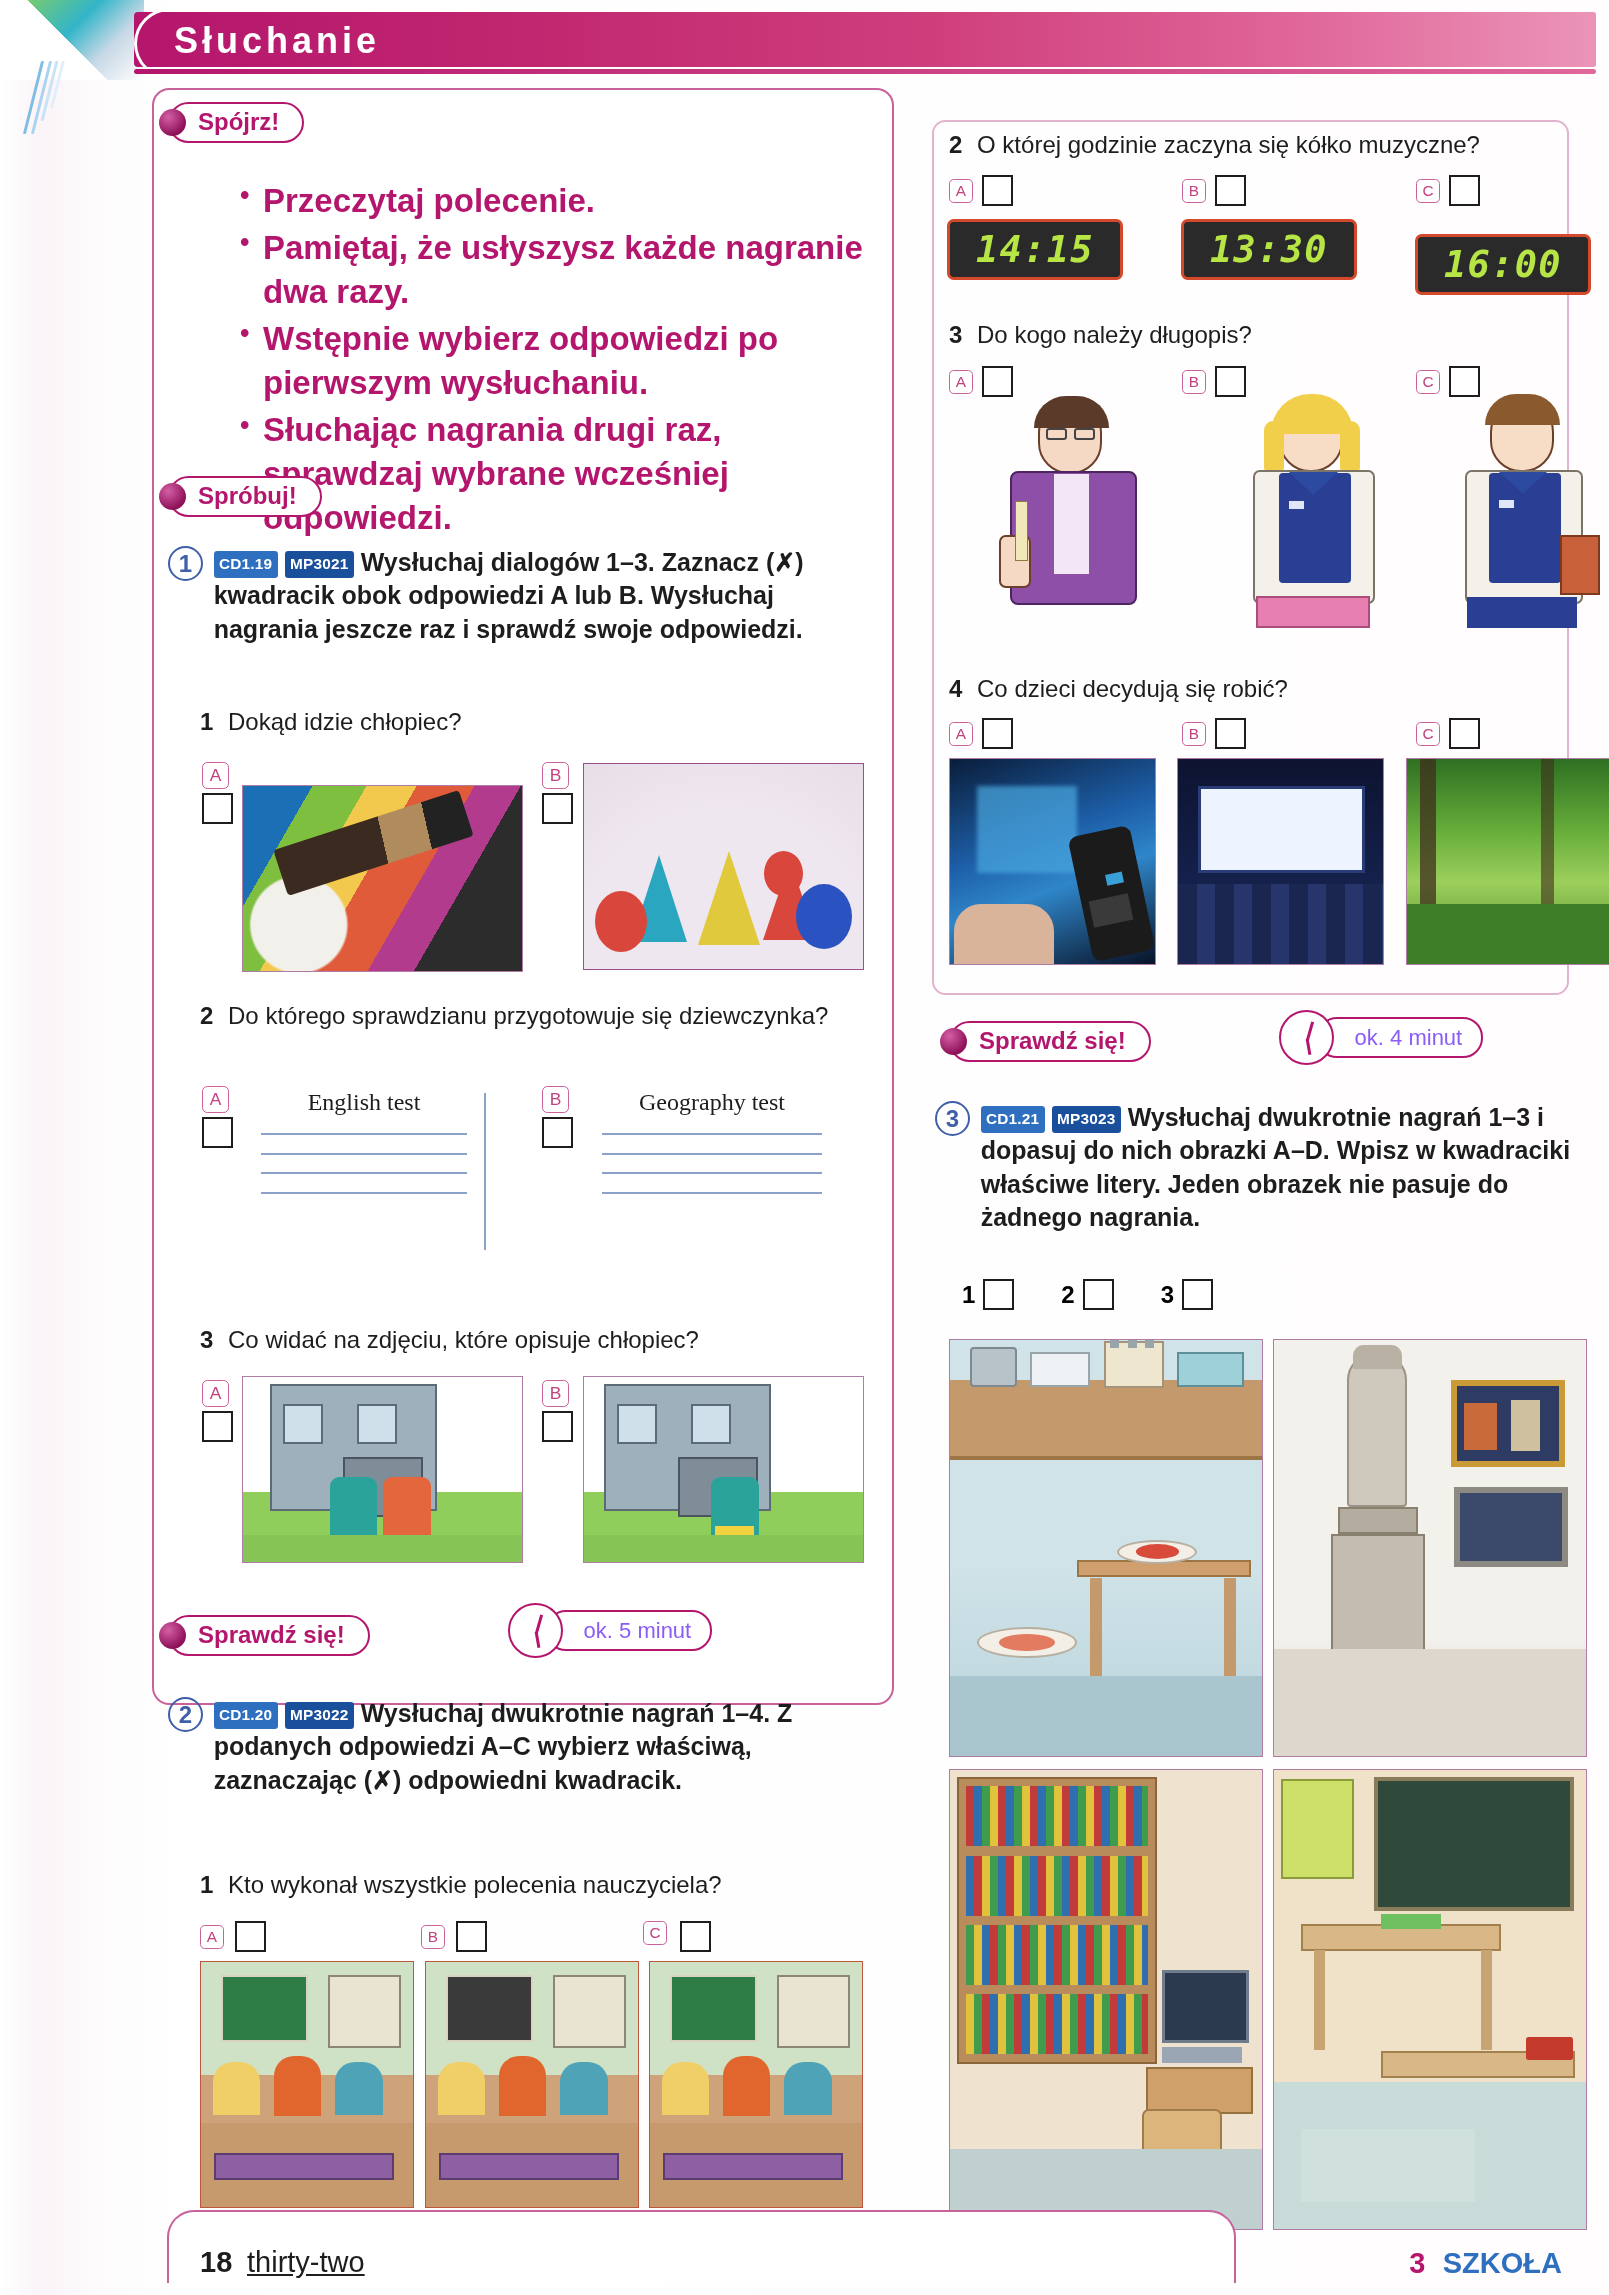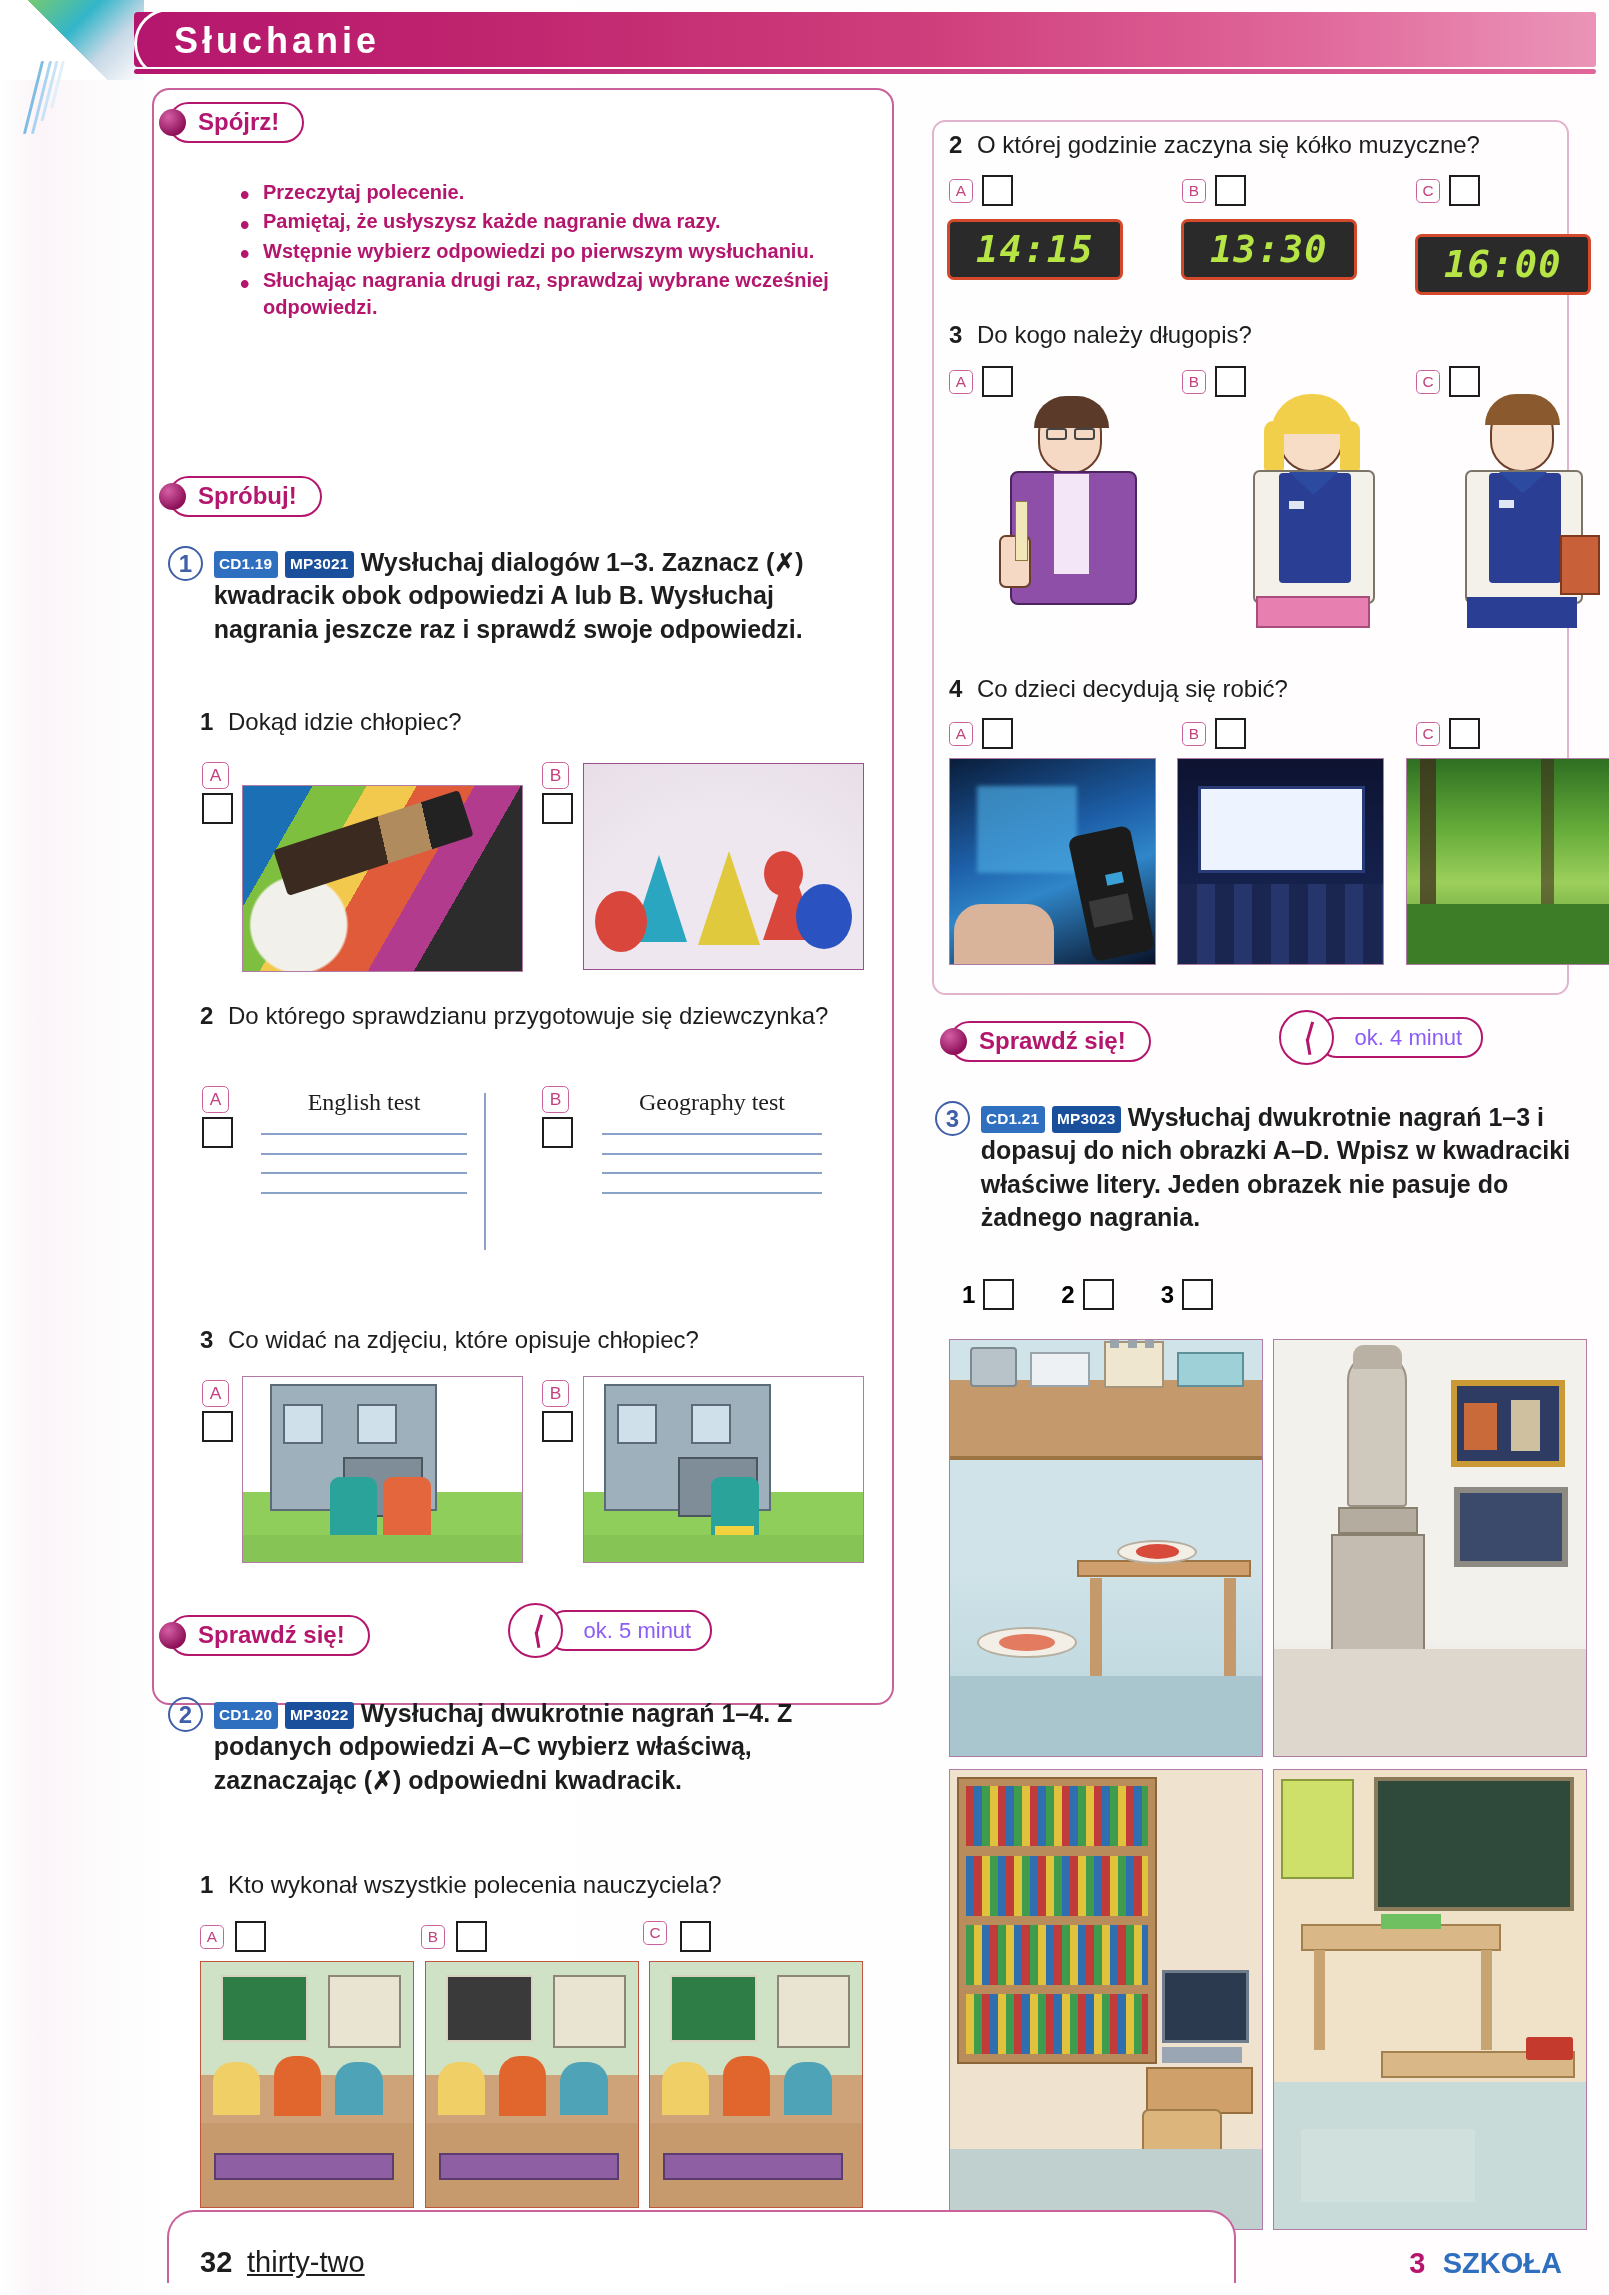--- a/index.html
+++ b/index.html
@@ -66,21 +66,21 @@
   }
   .pill .dot {
     width:27px; height:27px; border-radius:50%;
     background: radial-gradient(circle at 35% 30%, #d45fa5, #8e1159 70%);
     flex:none; margin-left:-23px;
   }
   .pill .txt { color:#b4166d; font-size:24px; font-weight:700; }
 
   .bullets { position:absolute; left:200px; top:168px; width:668px; }
   .bullets li {
-    color:#b4166d; font-weight:700; font-size:20px; line-height:1.34;
+    color:#b4166d; font-weight:700; font-size:33px; line-height:1.34;
     margin-bottom:2.7px; list-style:none; position:relative; padding-left:23px;
   }
   .bullets li:before{
     content:"•"; position:absolute; left:0; top:-1.3px; color:#b4166d; font-size:27px;
   }
 
   
   .tasknum {
     width:35px; height:35px; border:2px solid #3f5fa8; border-radius:50%;
     color:#3f5fa8; font-size:24px; font-weight:700;
@@ -638,21 +638,21 @@
       <div style="position:absolute;left:207px;top:180px;width:10.7px;height:100px;background:#c9a473;"></div>
       <div style="position:absolute;left:107px;top:281px;width:194px;height:27px;background:#d9b787;border:2px solid #a2814f;"></div>
       <div style="position:absolute;right:13.4px;top:267px;width:47px;height:23px;background:#c43b2e;border-radius:2.7px;"></div>
       <div style="position:absolute;left:0;bottom:0;width:100%;height:147px;background:#c9dbd8;"></div>
       <div style="position:absolute;left:27px;bottom:27px;width:174px;height:73px;background:#cfe0dd;"></div>
     </div>
   </div>
 
   <div class="footer-bar"></div>
   <div class="pageno">
-    <span style="font-weight:700;">32</span>
+    <span style="font-weight:700;">18</span>
     <span style="margin-left:6.7px;text-decoration:underline;">thirty-two</span>
   </div>
   <div class="chapter">
     <span class="num">3</span>
     <span style="margin-left:9.4px;">SZKOŁA</span>
   </div>
 
 </div>
 
 

